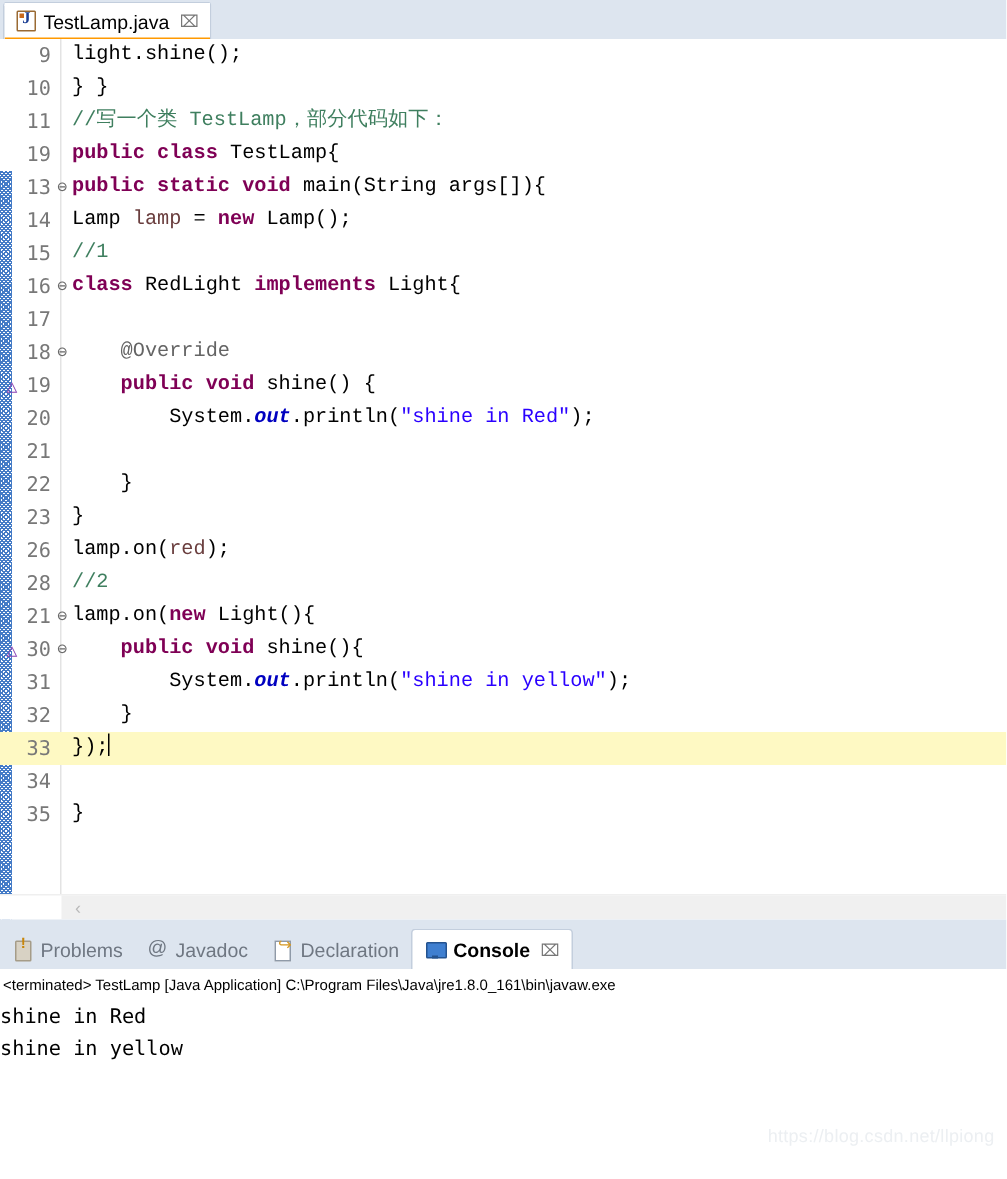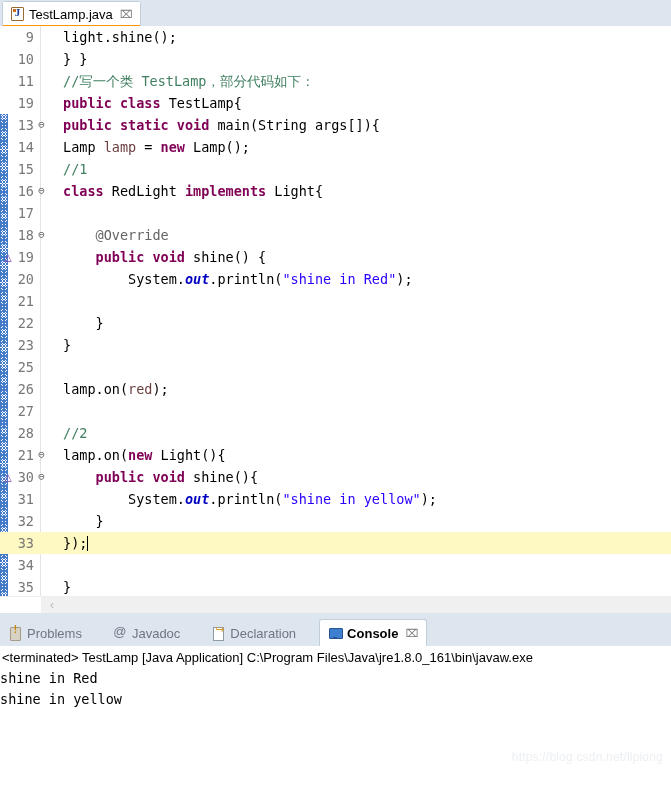--- a/index.html
+++ b/index.html
@@ -83,21 +83,21 @@
   .fold {
     position:absolute; left:36px; width:11px; text-align:center;
     font-size:11px; color:#6a6a6a; line-height:22px;
   }
   .fold::before { content:"\2296"; }
   .ovr {
     position:absolute; left:2px; width:12px; text-align:center;
     color:#8a44b5; font-size:12px; line-height:22px;
   }
   .ovr::before { content:"\25B3"; }
-  .code { position:absolute; left:63px; right:0; color:#000; }
+  .code { position:absolute; left:48px; right:0; color:#000;font-family:Liberation Mono, monospace; }
 
   .kw  { color:#7f0055; font-weight:bold; }
   .str { color:#2a00ff; }
   .cmt { color:#3f7f5f; }
   .ann { color:#646464; }
   .fld { color:#0000c0; font-weight:bold; font-style:italic; }
   .loc { color:#6a3e3e; }
   .pln { color:#000000; }
 
   
@@ -122,21 +122,21 @@
   
   .bottom {
     position:absolute; left:0; top:613px; width:671px; height:173px;
     background:#ffffff;
   }
   .bottom-top-line {
     position:absolute; left:0; top:0; width:671px; height:3px; background:#dde5ef;
   }
   .vtabs {
     position:absolute; left:0; top:3px; width:671px; height:30px;
-    background:#dde5ef; display:flex; align-items:flex-end;gap:15px;
+    background:#dde5ef; display:flex; align-items:flex-end;
   }
   .vtab {
     display:flex; align-items:center; gap:5px; height:26px;
     padding:0 8px; font-size:13px; color:#6f7782; white-space:nowrap;
   }
   .vtab.active {
     background:#ffffff; color:#000; font-weight:bold;
     border:1px solid #c3cedd; border-bottom:none;
     border-top-left-radius:3px; border-top-right-radius:3px;
     height:27px;
@@ -171,21 +171,21 @@
   .ic-console::after {
     content:""; position:absolute; left:5px; top:11px; width:4px; height:2px;
     background:#24538f;
   }
 
   .console-body {
     position:absolute; left:0; top:33px; width:671px; bottom:0; background:#ffffff;
   }
   .console-head {
     padding:2px 2px 0 2px;
-    font-family:"Liberation Sans", sans-serif; font-size:13px; color:#000;
+    font-family:"Liberation Sans", sans-serif; font-size:10px; color:#000;
     white-space:nowrap; line-height:19px;
   }
   .console-out {
     padding:1px 0; font-family:"DejaVu Sans Mono", monospace;
     font-size:13.5px; color:#000; line-height:21px; white-space:pre;
   }
   .watermark {
     position:absolute; right:8px; bottom:22px;
     font-size:12px; color:#eceff2; font-family:"Liberation Sans", sans-serif;
     letter-spacing:0.2px;
@@ -218,23 +218,21 @@
         <div class="line"><span class="ln">14</span><span class="code"><span class="pln">Lamp </span><span class="loc">lamp</span><span class="pln"> = </span><span class="kw">new</span><span class="pln"> Lamp();</span></span></div>
         <div class="line"><span class="ln">15</span><span class="code"><span class="cmt">//1</span></span></div>
         <div class="line"><span class="ln">16</span><span class="fold"></span><span class="code"><span class="kw">class</span><span class="pln"> RedLight </span><span class="kw">implements</span><span class="pln"> Light{</span></span></div>
         <div class="line"><span class="ln">17</span><span class="code"><span class="pln"></span></span></div>
         <div class="line"><span class="ln">18</span><span class="fold"></span><span class="code"><span class="ann">    @Override</span></span></div>
         <div class="line"><span class="ln">19</span><span class="ovr"></span><span class="code"><span class="pln">    </span><span class="kw">public void</span><span class="pln"> shine() {</span></span></div>
         <div class="line"><span class="ln">20</span><span class="code"><span class="pln">        System.</span><span class="fld">out</span><span class="pln">.println(</span><span class="str">"shine in Red"</span><span class="pln">);</span></span></div>
         <div class="line"><span class="ln">21</span><span class="code"><span class="pln"></span></span></div>
         <div class="line"><span class="ln">22</span><span class="code"><span class="pln">    }</span></span></div>
         <div class="line"><span class="ln">23</span><span class="code"><span class="pln">}</span></span></div>
-        <div class="line"><span class="ln">25</span><span class="code"><span class="pln"></span></span></div>
         <div class="line"><span class="ln">26</span><span class="code"><span class="pln">lamp.on(</span><span class="loc">red</span><span class="pln">);</span></span></div>
-        <div class="line"><span class="ln">27</span><span class="code"><span class="pln"></span></span></div>
         <div class="line"><span class="ln">28</span><span class="code"><span class="cmt">//2</span></span></div>
         <div class="line"><span class="ln">21</span><span class="fold"></span><span class="code"><span class="pln">lamp.on(</span><span class="kw">new</span><span class="pln"> Light(){</span></span></div>
         <div class="line"><span class="ln">30</span><span class="ovr"></span><span class="fold"></span><span class="code"><span class="pln">    </span><span class="kw">public void</span><span class="pln"> shine(){</span></span></div>
         <div class="line"><span class="ln">31</span><span class="code"><span class="pln">        System.</span><span class="fld">out</span><span class="pln">.println(</span><span class="str">"shine in yellow"</span><span class="pln">);</span></span></div>
         <div class="line"><span class="ln">32</span><span class="code"><span class="pln">    }</span></span></div>
         <div class="line cur"><span class="ln">33</span><span class="code"><span class="pln">});</span><span class="caret"></span></span></div>
         <div class="line"><span class="ln">34</span><span class="code"><span class="pln"></span></span></div>
         <div class="line"><span class="ln">35</span><span class="code"><span class="pln">}</span></span></div>
       </div>
 

